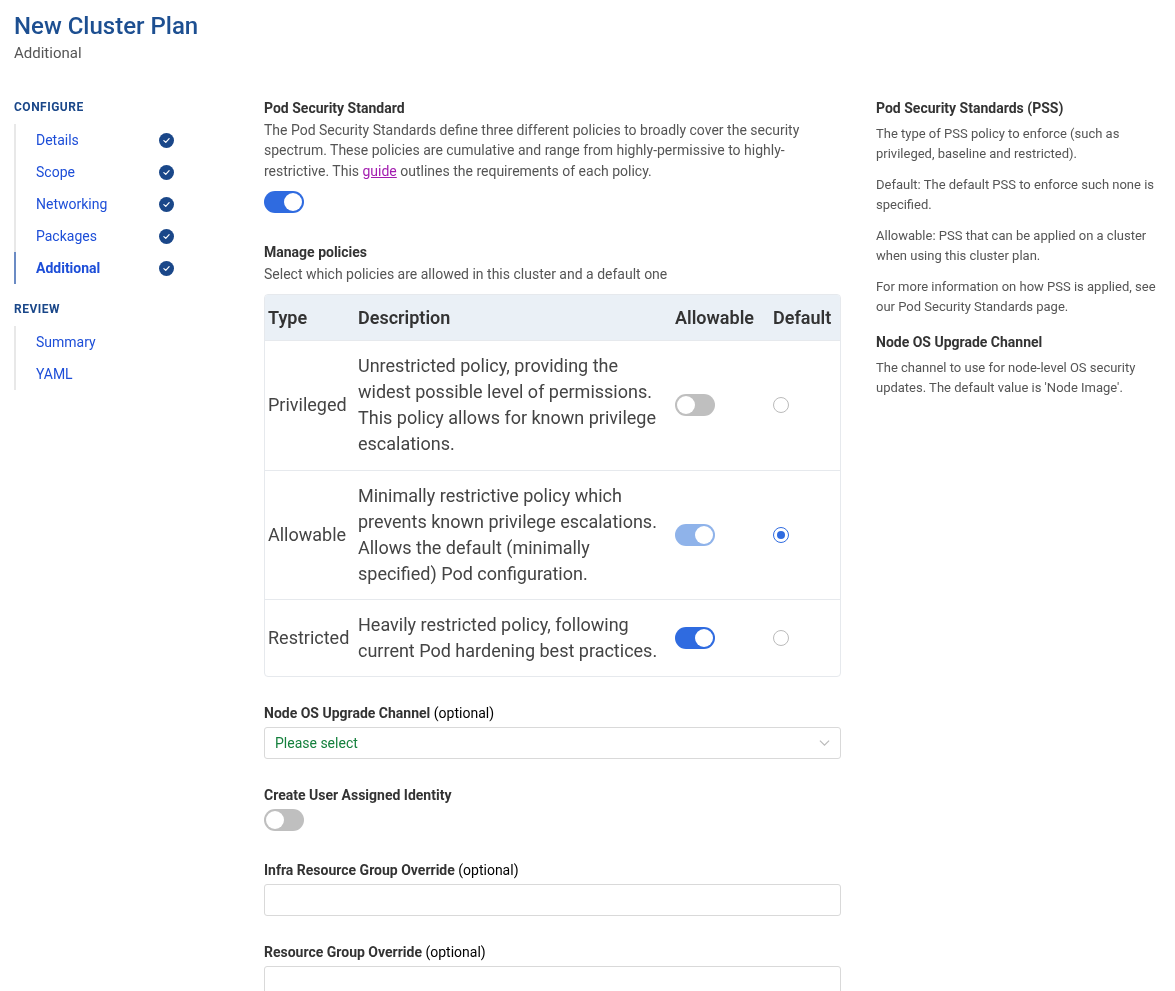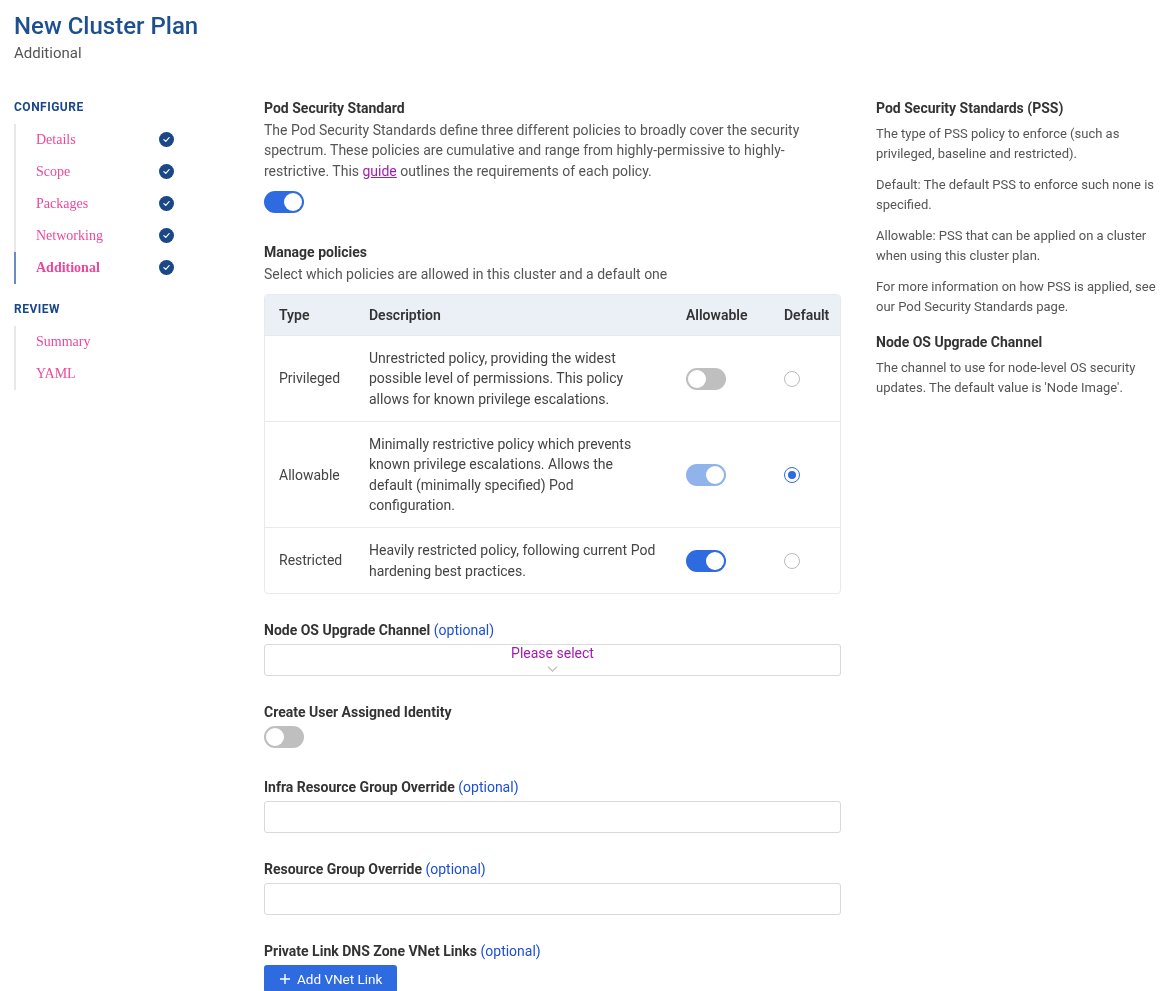--- a/index.html
+++ b/index.html
@@ -37,30 +37,29 @@
   letter-spacing: 0.5px;
   margin-bottom: 10px;
 }
 .side-heading.review { margin-top: 18px; }
 .nav-list {
   border-left: 2px solid #e8e8e8;
   margin-bottom: 8px;
 }
 .nav-item {
   display: flex;
-  align-items: flex-start;
+  align-items: flex-end;
   justify-content: space-between;
   padding: 8px 0 8px 20px;
   cursor: pointer;
-  color: #ec4899;
+  color: #1d4ed8;
   position: relative;
   margin-left: -2px;
   border-left: 2px solid transparent;
   width: 160px;
-  font-family: Liberation Serif, serif;
 }
 .nav-item.active {
   border-left: 2px solid #6b8bc4;
   font-weight: 700;
 }
 .nav-check {
   width: 15px;
   height: 15px;
   border-radius: 50%;
   background: #1a4789;
@@ -115,22 +114,22 @@
   border-radius: 4px;
   overflow: hidden;
   margin-top: 10px;
 }
 .table-header {
   display: flex;
   background: #eaf0f6;
   border-bottom: 1px solid #e6e9ed;
 }
 .th, .td {
-  padding: 12px 14px;
-  font-size: 14px;
+  padding: 12px 3px;
+  font-size: 18px;
 }
 .th { font-weight: 600; color: #333; }
 .col-type { width: 90px; flex-shrink: 0; }
 .col-desc { flex: 1; }
 .col-allow { width: 98px; flex-shrink: 0; display:flex; align-items:center; }
 .col-default { width: 70px; flex-shrink: 0; display:flex; align-items:center; }
 .table-row {
   display: flex;
   border-bottom: 1px solid #e6e9ed;
   align-items: center;
@@ -159,39 +158,38 @@
 .field-block { margin-top: 28px; }
 .field-label {
   font-size: 14px;
   font-weight: 700;
   color: #333;
   margin-bottom: 6px;
   display: block;
 }
 .field-label .optional {
   font-weight: 400;
-  color: #1d4ed8;
+  color: #000000;
 }
 .select, .text-input {
   width: 100%;
   height: 32px;
   border: 1px solid #d9d9d9;
   border-radius: 3px;
   padding: 0 10px;
   font-size: 14px;
   color: #333;
   background: #fff;
 }
 .select {
   display: flex;
   align-items: center;
   justify-content: space-between;
-  color: #a21caf;
-  cursor: pointer;
-  flex-direction: column;
+  color: #15803d;
+  cursor: pointer;
 }
 .select svg { width: 11px; height: 11px; fill: #bbb; }
 .btn {
   display: inline-flex;
   align-items: center;
   justify-content: center;
   height: 30px;
   padding: 0 14px;
   border-radius: 3px;
   font-size: 14px;
@@ -235,29 +233,29 @@
         </div>
         <div class="nav-item">
           <span>Scope</span>
           <span class="nav-check">
             <svg viewBox="0 0 12 12">
               <path d="M2.5 6.2 L5 8.5 L9.5 3.5" stroke="#fff" stroke-width="1.6" fill="none" stroke-linecap="round" stroke-linejoin="round"></path>
             </svg>
           </span>
         </div>
         <div class="nav-item">
+          <span>Networking</span>
+          <span class="nav-check">
+            <svg viewBox="0 0 12 12">
+              <path d="M2.5 6.2 L5 8.5 L9.5 3.5" stroke="#fff" stroke-width="1.6" fill="none" stroke-linecap="round" stroke-linejoin="round"></path>
+            </svg>
+          </span>
+        </div>
+        <div class="nav-item">
           <span>Packages</span>
-          <span class="nav-check">
-            <svg viewBox="0 0 12 12">
-              <path d="M2.5 6.2 L5 8.5 L9.5 3.5" stroke="#fff" stroke-width="1.6" fill="none" stroke-linecap="round" stroke-linejoin="round"></path>
-            </svg>
-          </span>
-        </div>
-        <div class="nav-item">
-          <span>Networking</span>
           <span class="nav-check">
             <svg viewBox="0 0 12 12">
               <path d="M2.5 6.2 L5 8.5 L9.5 3.5" stroke="#fff" stroke-width="1.6" fill="none" stroke-linecap="round" stroke-linejoin="round"></path>
             </svg>
           </span>
         </div>
         <div class="nav-item active">
           <span>Additional</span>
           <span class="nav-check">
             <svg viewBox="0 0 12 12">

